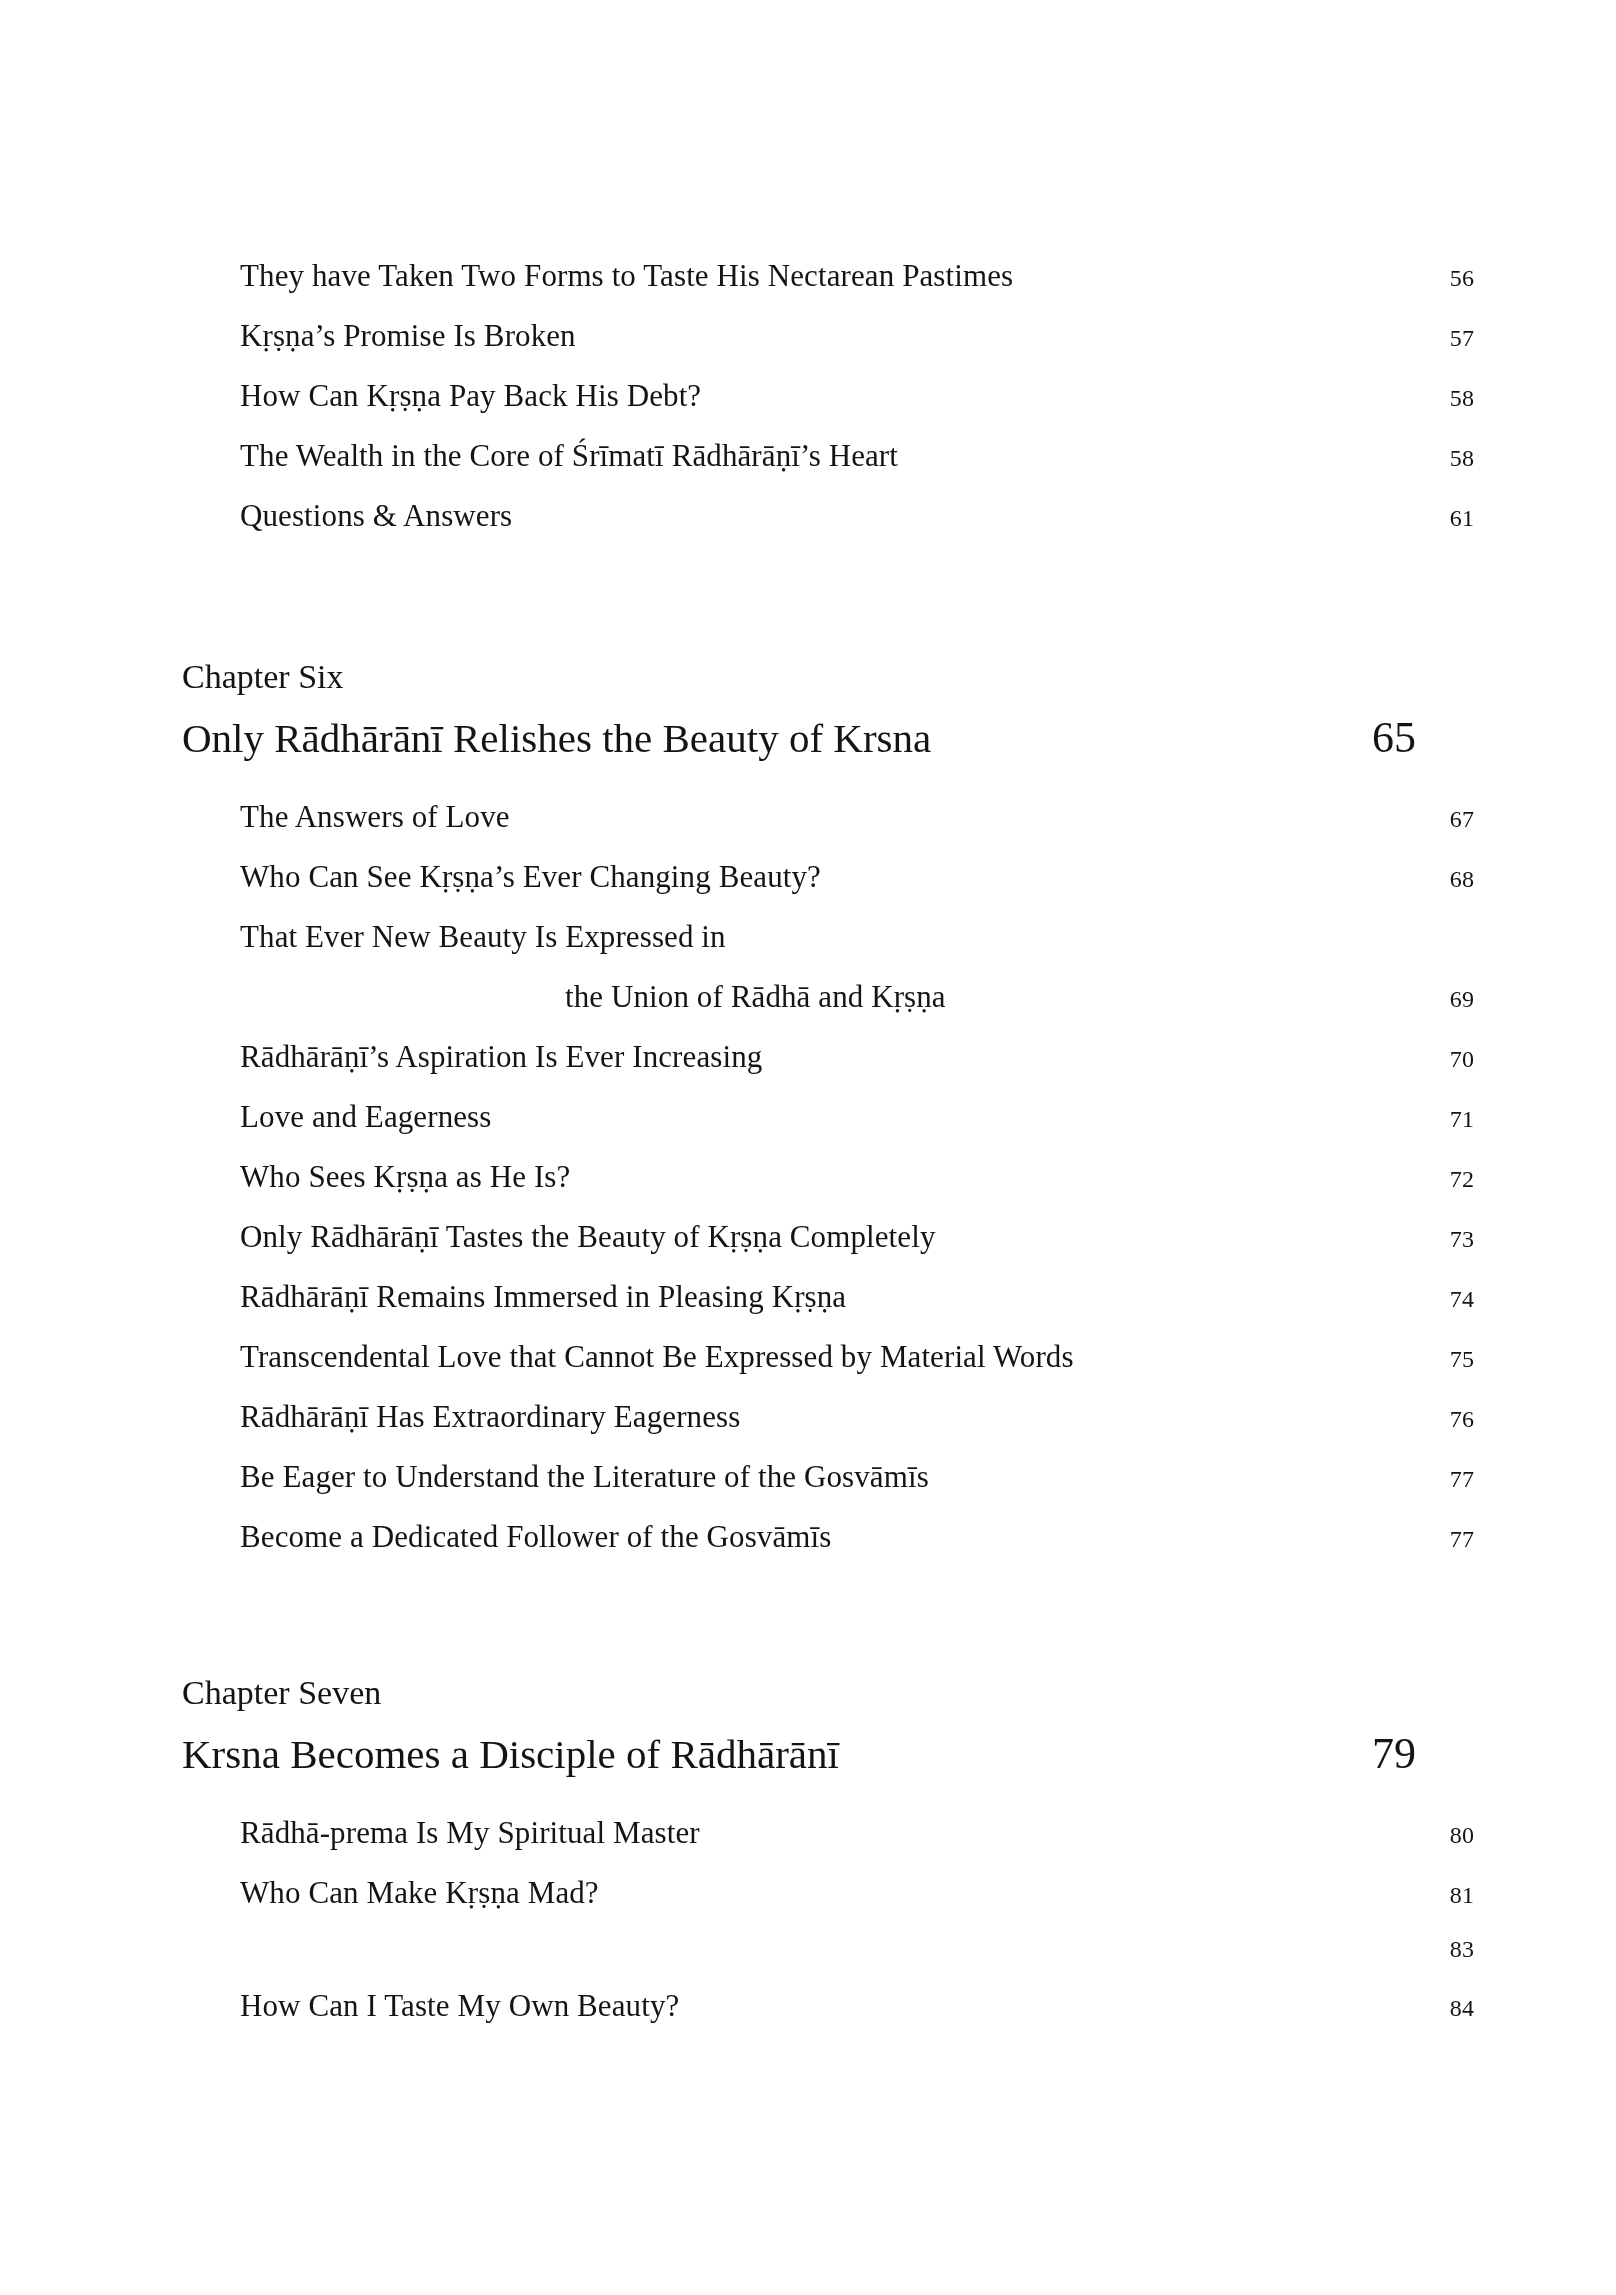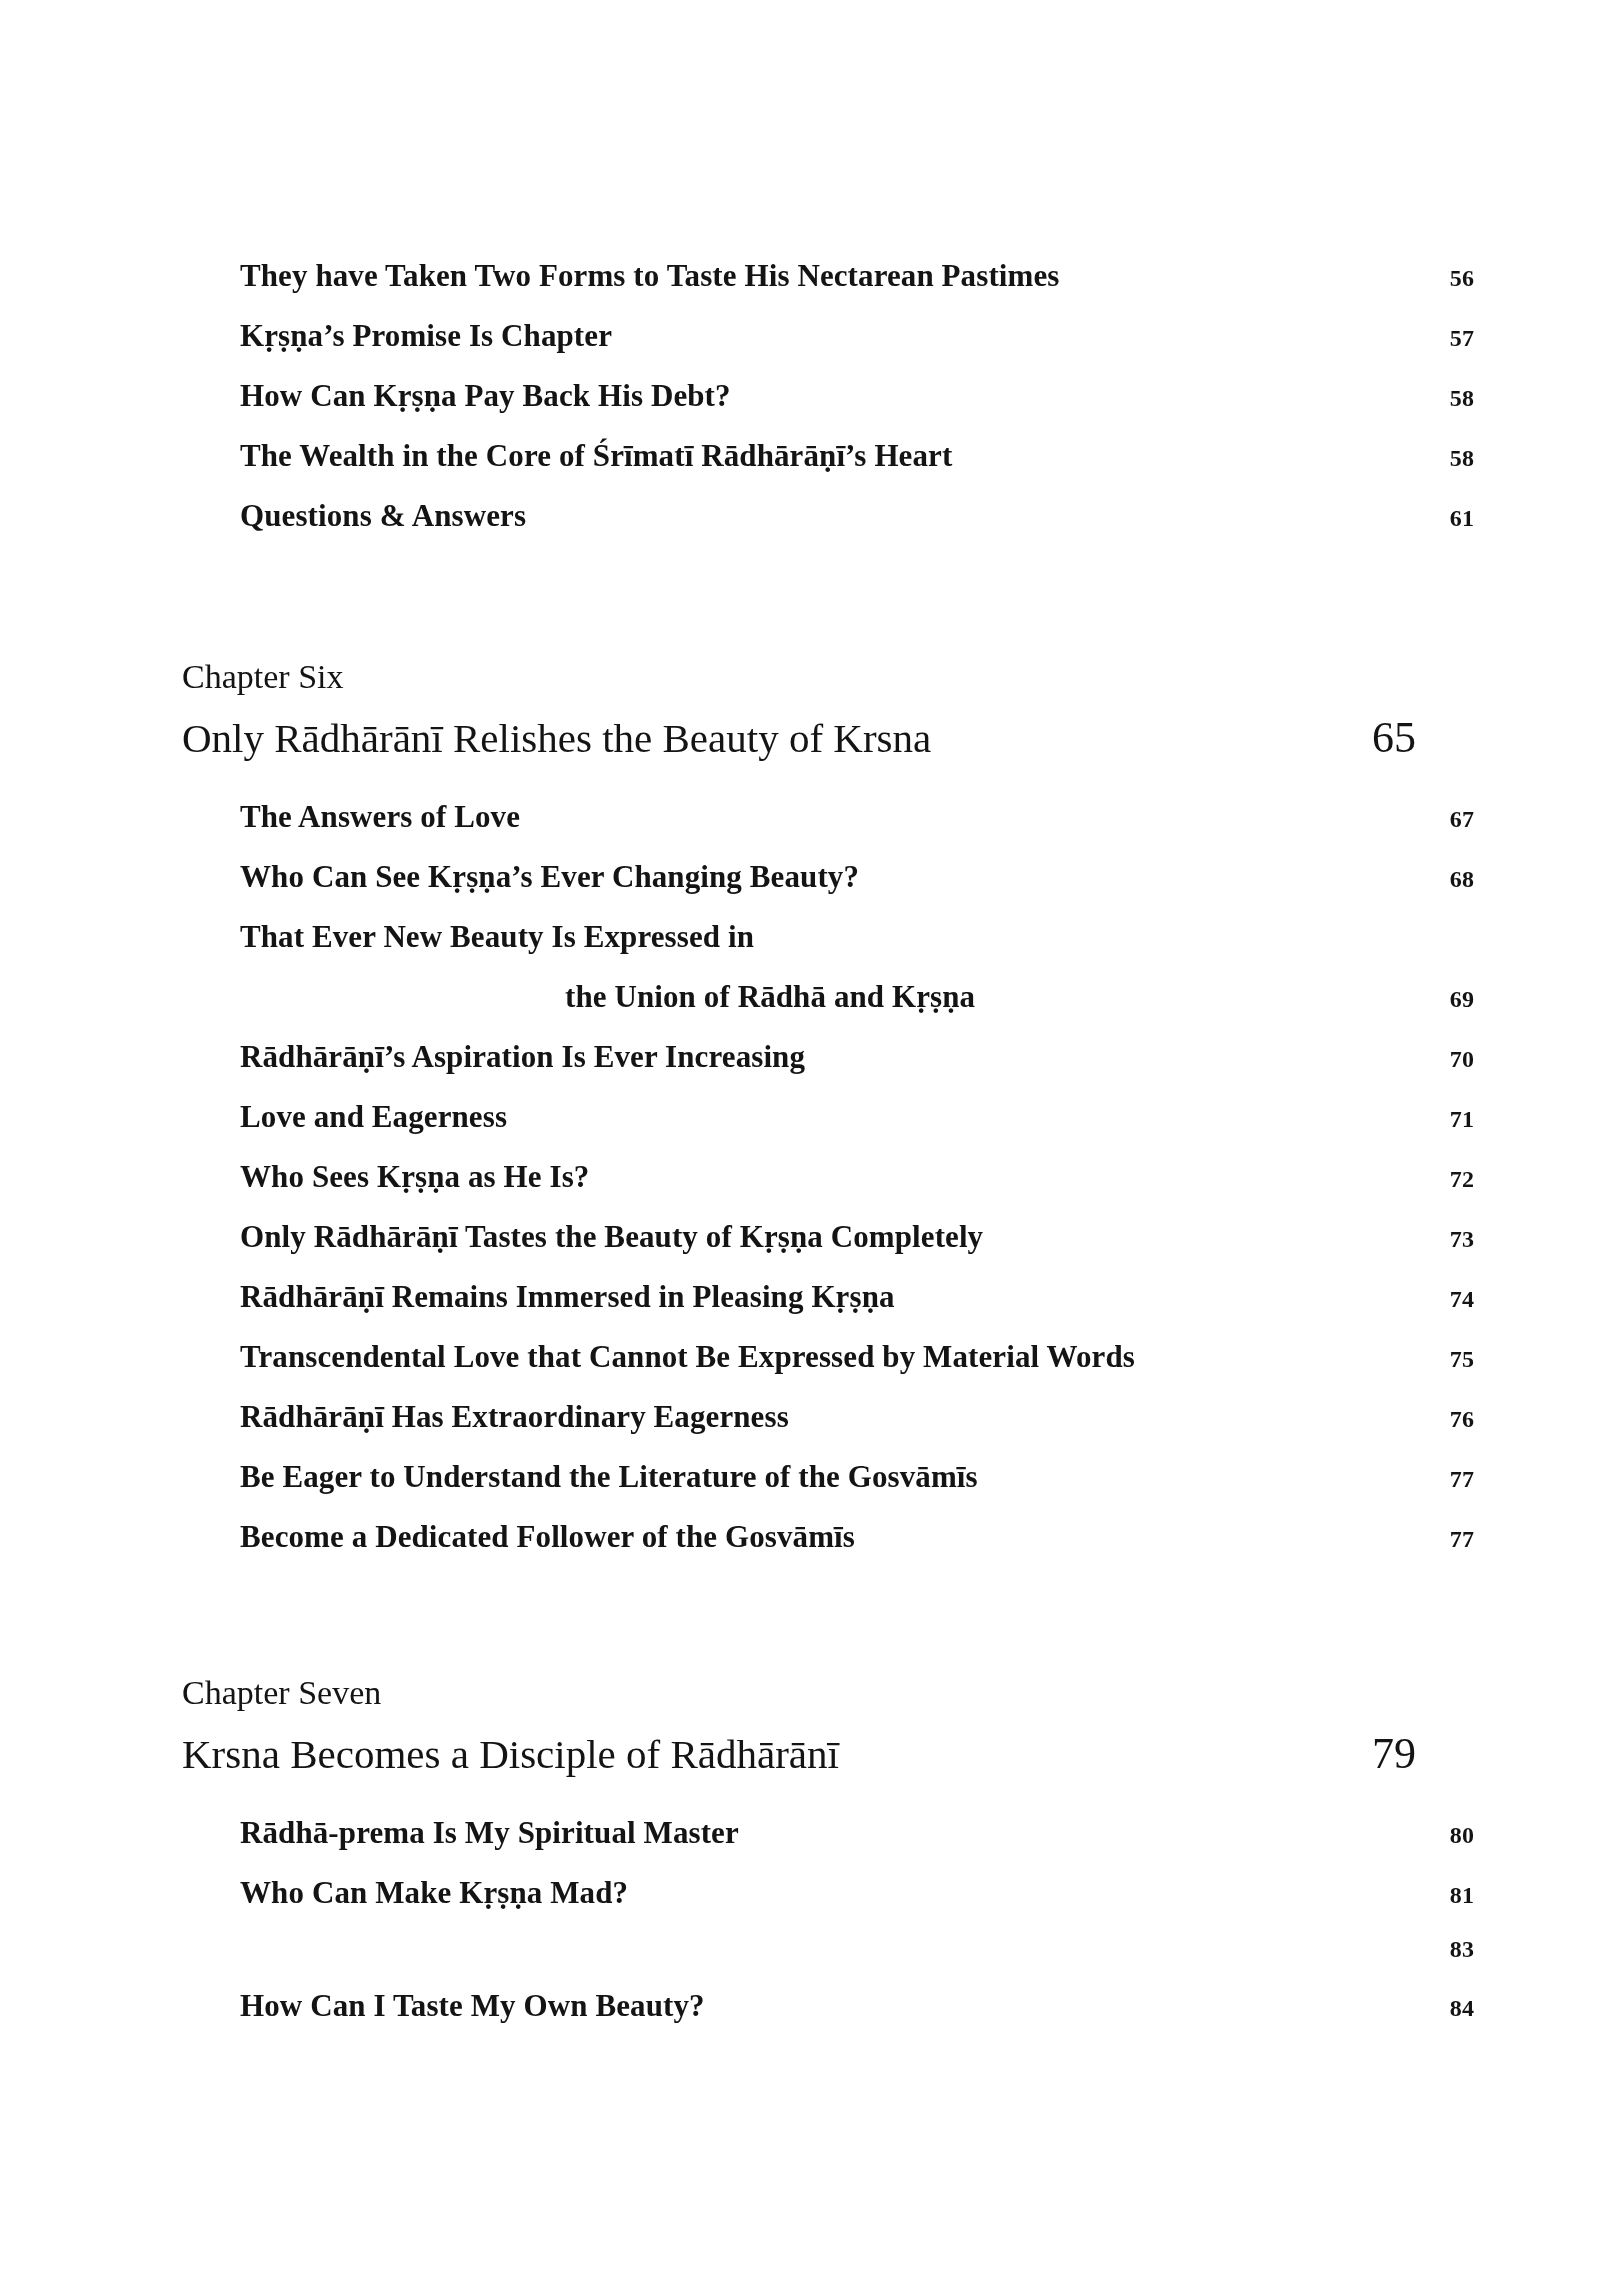--- a/index.html
+++ b/index.html
@@ -46,21 +46,20 @@
     text-align: right;
     white-space: nowrap;
   }
   
   .entry {
     margin-left: 58px;
     font-size: 31px;
     line-height: 1;
     padding-bottom: 29px;
     letter-spacing: 0.1px;
-    font-weight: bold;
   }
   .entry .pageno {
     font-size: 24px;
   }
   
   .entry.continuation .label {
     padding-left: 325px;
     text-align: center;
   }
   
@@ -93,21 +92,21 @@
 <div class="page">
   <div class="toc">
 
     <div id="top-entries">
         <div class="row entry">
           <span class="label">They have Taken Two Forms to Taste His Nectarean Pastimes</span>
           <span class="filler"></span>
           <span class="pageno">56</span>
         </div>
         <div class="row entry">
-          <span class="label">Kṛṣṇa’s Promise Is Chapter</span>
+          <span class="label">Kṛṣṇa’s Promise Is Broken</span>
           <span class="filler"></span>
           <span class="pageno">57</span>
         </div>
         <div class="row entry">
           <span class="label">How Can Kṛṣṇa Pay Back His Debt?</span>
           <span class="filler"></span>
           <span class="pageno">58</span>
         </div>
         <div class="row entry">
           <span class="label">The Wealth in the Core of Śrīmatī Rādhārāṇī’s Heart</span>

